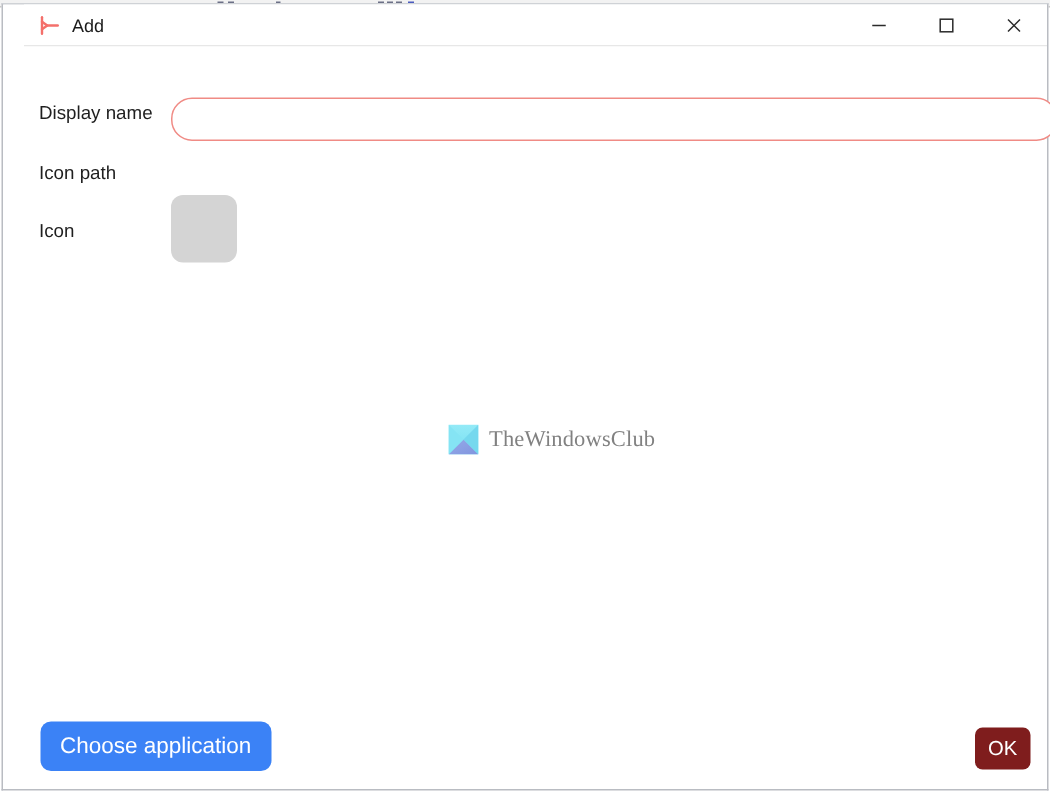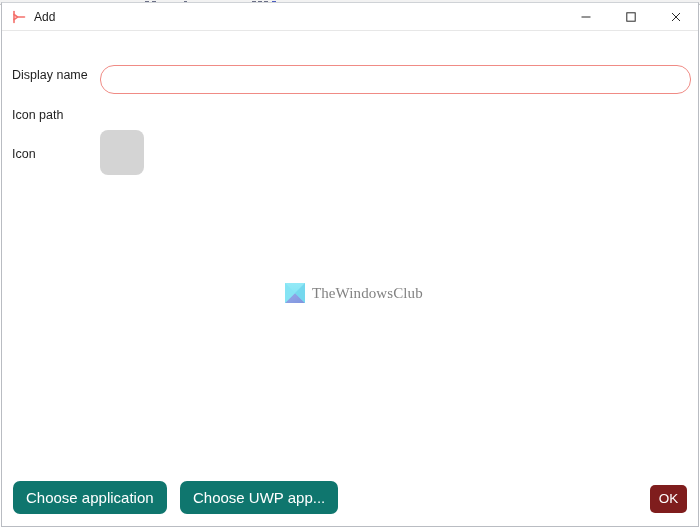--- a/index.html
+++ b/index.html
@@ -48,20 +48,21 @@
     position: absolute;
     left: 1px;
     top: 2px;
     width: 698px;
     height: 525px;
     background: #ffffff;
     border: 1px solid #b9bcc2;
     border-top: 1px solid #cfd2d6;
     display: flex;
     flex-direction: column;
+    padding-left: 14px;
   }
 
   
   .titlebar {
     position: relative;
     height: 28px;
     flex: 0 0 28px;
     background: #ffffff;
     display: flex;
     align-items: center;
@@ -180,21 +181,21 @@
     position: relative;
     flex: 0 0 48px;
     height: 48px;
     background: #ffffff;
   }
 
   .pill-btn {
     position: absolute;
     top: 3px;
     height: 33px;
-    background: #0f766e;
+    background: #3b82f6;
     color: #ffffff;
     border: none;
     border-radius: 7px;
     font-family: "Liberation Sans", sans-serif;
     font-size: 15px;
     padding: 0 13px;
     cursor: default;
     line-height: 1;
     white-space: nowrap;
   }
@@ -300,18 +301,17 @@
             <path d="M20 0 L10 10 L20 20 Z" fill="#6ed6ee"></path>
           </svg>
         </span>
         <span class="wm-text">TheWindowsClub</span>
       </div>
 
     </div>
 
     <div class="footer">
       <button class="pill-btn btn-choose-app">Choose application</button>
-      <button class="pill-btn btn-choose-uwp">Choose UWP app...</button>
       <button class="ok-btn">OK</button>
     </div>
 
   </div>
 </div>
 
 </body></html>

